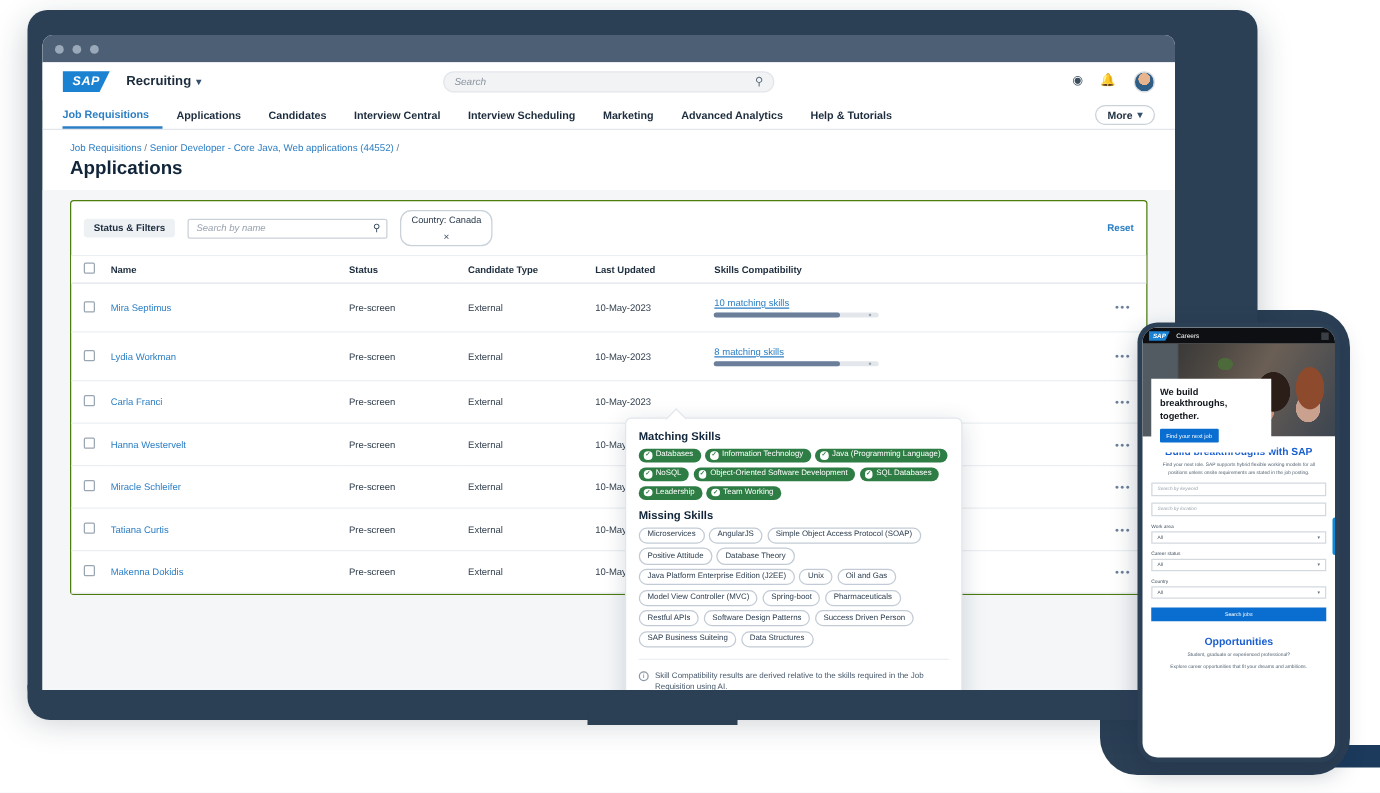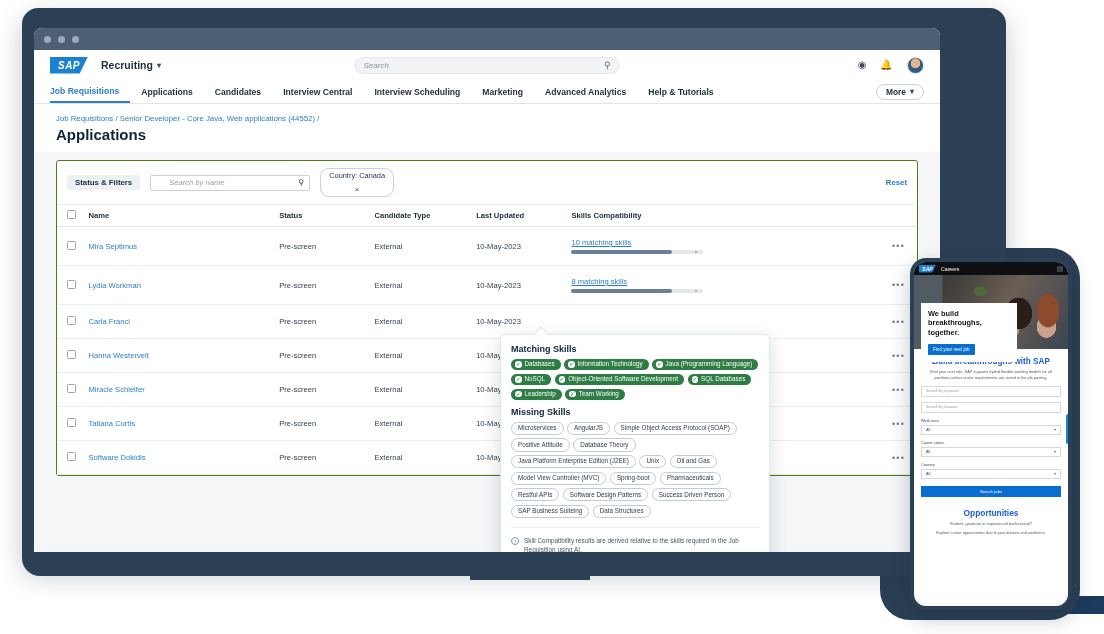--- a/index.html
+++ b/index.html
@@ -128,21 +128,21 @@
   .filter-row {
     display: flex; align-items: center; gap: 10px;
     padding: 7px 10px; border-bottom: 1px solid #eceff2;
   }
   .chip-btn {
     background: #eef1f4; border-radius: 3px; padding: 3px 8px;
     font-size: 7.8px; font-weight: bold; color: #1d2d3e;
   }
   .name-search {
     width: 160px; height: 16px; border: 1px solid #c9d1d9; border-radius: 2px;
-    display: flex; align-items: center; padding: 0 18px; position: relative;
+    display: flex; align-items: center; padding: 0 6px; position: relative;
     font-size: 7.6px; color: #97a1ad; font-style: italic;
   }
   .name-search .mag { position: absolute; right: 5px; color: #2f4256; font-style: normal; font-size: 8px; }
   .filter-pill {
     border: 1px solid #c9d1d9; border-radius: 9px; padding: 2px 8px;
     font-size: 7.4px; color: #27384a; display: flex; align-items: center; gap: 5px; flex-direction: column;
   }
   .filter-pill .x { color: #3d5166; font-size: 8px; }
   .reset-link { margin-left: auto; font-size: 7.8px; font-weight: bold; color: #2b7ec4; }
 
@@ -469,21 +469,21 @@
                   <td class="col-chk"><span class="chk"></span></td>
                   <td class="col-name"><a class="cand-name">Tatiana Curtis</a></td>
                   <td class="col-status">Pre-screen</td>
                   <td class="col-type">External</td>
                   <td class="col-upd">10-May-2023</td>
                   <td class="col-skills"></td>
                   <td class="dots">•••</td>
                 </tr>
                 <tr>
                   <td class="col-chk"><span class="chk"></span></td>
-                  <td class="col-name"><a class="cand-name">Software Dokidis</a></td>
+                  <td class="col-name"><a class="cand-name">Makenna Dokidis</a></td>
                   <td class="col-status">Pre-screen</td>
                   <td class="col-type">External</td>
                   <td class="col-upd">10-May-2023</td>
                   <td class="col-skills"></td>
                   <td class="dots">•••</td>
                 </tr>
               </tbody>
           </table>
 
         </div>

